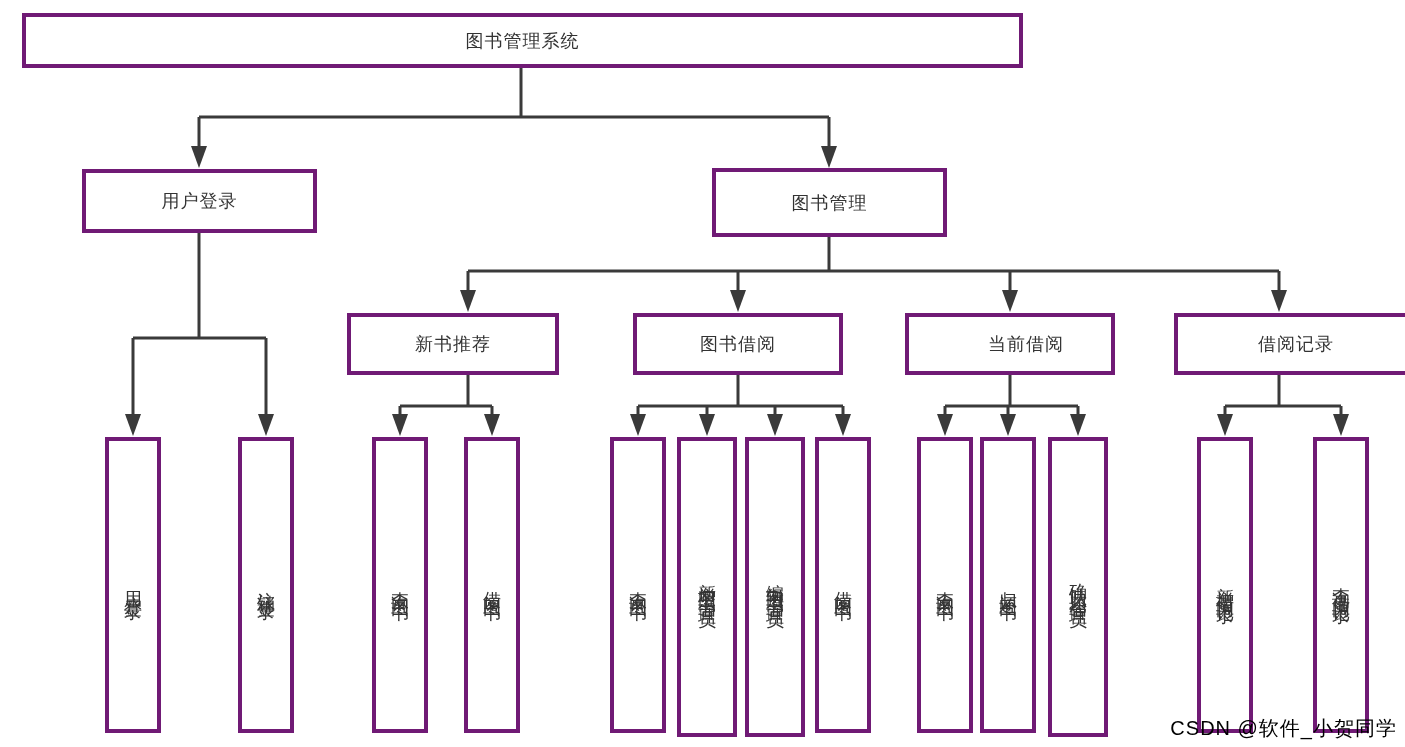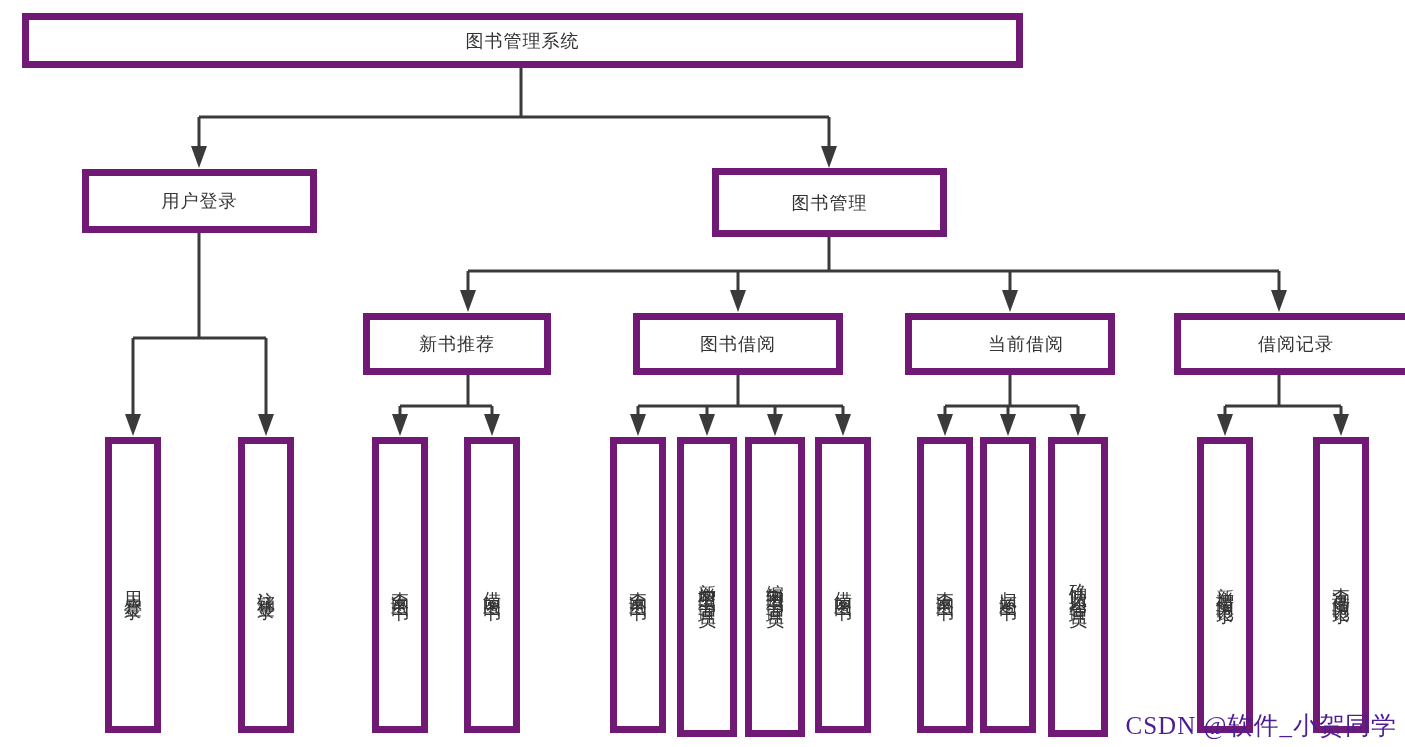--- a/index.html
+++ b/index.html
@@ -13,44 +13,44 @@
     overflow: hidden;
   }
   svg.connectors {
     position: absolute;
     left: 0; top: 0;
     width: 1405px; height: 747px;
   }
   .node {
     position: absolute;
     box-sizing: border-box;
-    border: 7px solid #701a75;
+    border: 4px solid #701a75;
     background: #ffffff;
     display: flex;
     align-items: center;
     justify-content: center;
     font-size: 18px;
     letter-spacing: 1px;
     color: #333333;
     text-align: center;
   }
   .vnode {
     writing-mode: vertical-rl;
     text-orientation: mixed;
     letter-spacing: 4px;
     line-height: 1;
   }
   .watermark {
     position: absolute;
     right: 8px;
     bottom: 5px;
-    font-size: 25px;
+    font-size: 20px;
     letter-spacing: 1px;
-    color: #4c1d95;
-    font-family: Liberation Serif, serif;
+    color: #000000;
+    font-family: Liberation Sans, sans-serif;
     white-space: nowrap;
   }
 </style>
 </head>
 <body>
 
 <div class="stage">
 
   <svg class="connectors" viewBox="0 0 1405 747" xmlns="http://www.w3.org/2000/svg">
     <g stroke="#3a3a3a" stroke-width="3" fill="none">
@@ -83,21 +83,21 @@
       <polygon points="1217,414 1233,414 1225,436"></polygon>
       <polygon points="1333,414 1349,414 1341,436"></polygon>
     </g>
   </svg>
 
   <div class="node" style="left:22px; top:13px; width:1001px; height:55px;">图书管理系统</div>
 
   <div class="node" style="left:82px; top:169px; width:235px; height:64px;">用户登录</div>
   <div class="node" style="left:712px; top:168px; width:235px; height:69px;">图书管理</div>
 
-  <div class="node" style="left:363px; top:313px; width:188px; height:62px;">新书推荐</div>
+  <div class="node" style="left:347px; top:313px; width:212px; height:62px;">新书推荐</div>
   <div class="node" style="left:633px; top:313px; width:210px; height:62px;">图书借阅</div>
   <div class="node" style="left:905px; top:313px; width:210px; height:62px;padding-left:32px;">当前借阅</div>
   <div class="node" style="left:1174px; top:313px; width:244px; height:62px;">借阅记录</div>
 
   <div class="node vnode" style="left:105px; top:437px; width:56px; height:296px;">用户登录</div>
   <div class="node vnode" style="left:238px; top:437px; width:56px; height:296px;">注销登录</div>
 
   <div class="node vnode" style="left:372px; top:437px; width:56px; height:296px;">查询图书</div>
   <div class="node vnode" style="left:464px; top:437px; width:56px; height:296px;">借阅图书</div>
 

